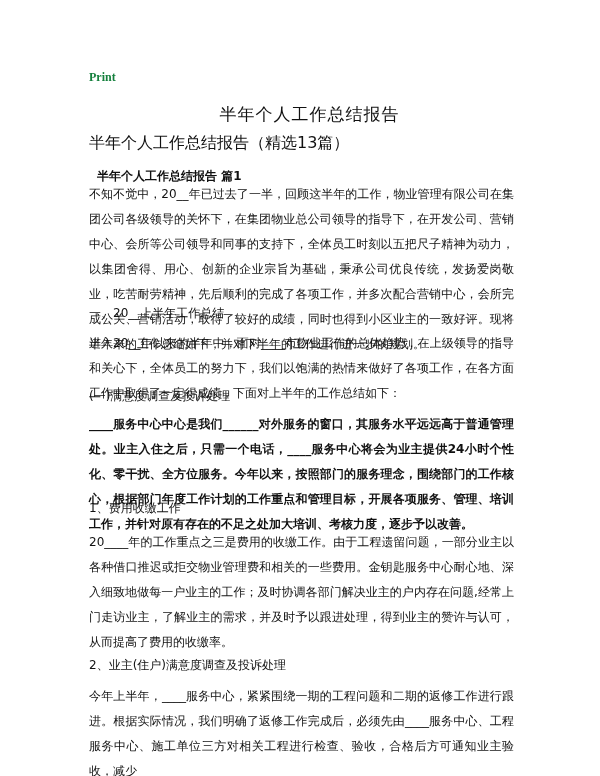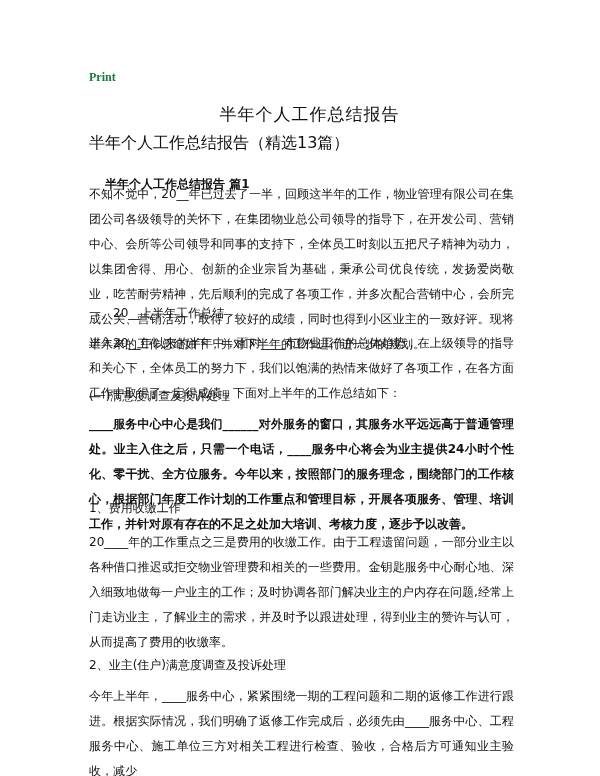--- a/index.html
+++ b/index.html
@@ -1,21 +1,21 @@
 <!DOCTYPE html>
 <html><head>
   <meta charset="utf-8">
   <style>
     html, body { margin: 0; padding: 0; background: #ffffff; }
     body { width: 600px; height: 776px; overflow: hidden; position: relative; color: #111; }
     .page { position: absolute; left: 89px; top: 0; width: 425px; }
     .print-link { position: absolute; top: 70px; left: 0; font-family: "Liberation Serif", serif; font-size: 12px; color: #15803d; cursor: pointer; font-weight: bold; }
     .title { position: absolute; top: 95px; left: 0; width: 425px; text-align: center; font-family: Liberation Mono, monospace; font-size: 17px; font-weight: normal; letter-spacing: 1px; margin: 8px; }
     .subtitle { position: absolute; top: 133px; left: 0; font-family: "DejaVu Sans", sans-serif; font-size: 16px; margin: 0; }
-    .section-head { position: absolute; top: 160px; left: 0; font-family: "DejaVu Sans", sans-serif; font-size: 12px; font-weight: bold; margin: 16px; text-align: right; }
+    .section-head { position: absolute; top: 160px; left: 0; font-family: "DejaVu Sans", sans-serif; font-size: 12px; font-weight: bold; margin: 8px; text-align: right; }
     .block { position: absolute; left: 0; width: 425px; font-family: "DejaVu Sans", sans-serif; font-size: 12px; line-height: 25px; margin: 0; text-align: justify; white-space: normal; word-break: break-all; }
     .heading-line { position: absolute; left: 0; font-family: "DejaVu Sans", sans-serif; font-size: 12px; margin: 0; }
   </style>
 </head>
 <body>
 
 <div class="page">
   <a class="print-link">Print</a>
   <h1 class="title">半年个人工作总结报告</h1>
   <p class="subtitle">半年个人工作总结报告（精选13篇）</p>

